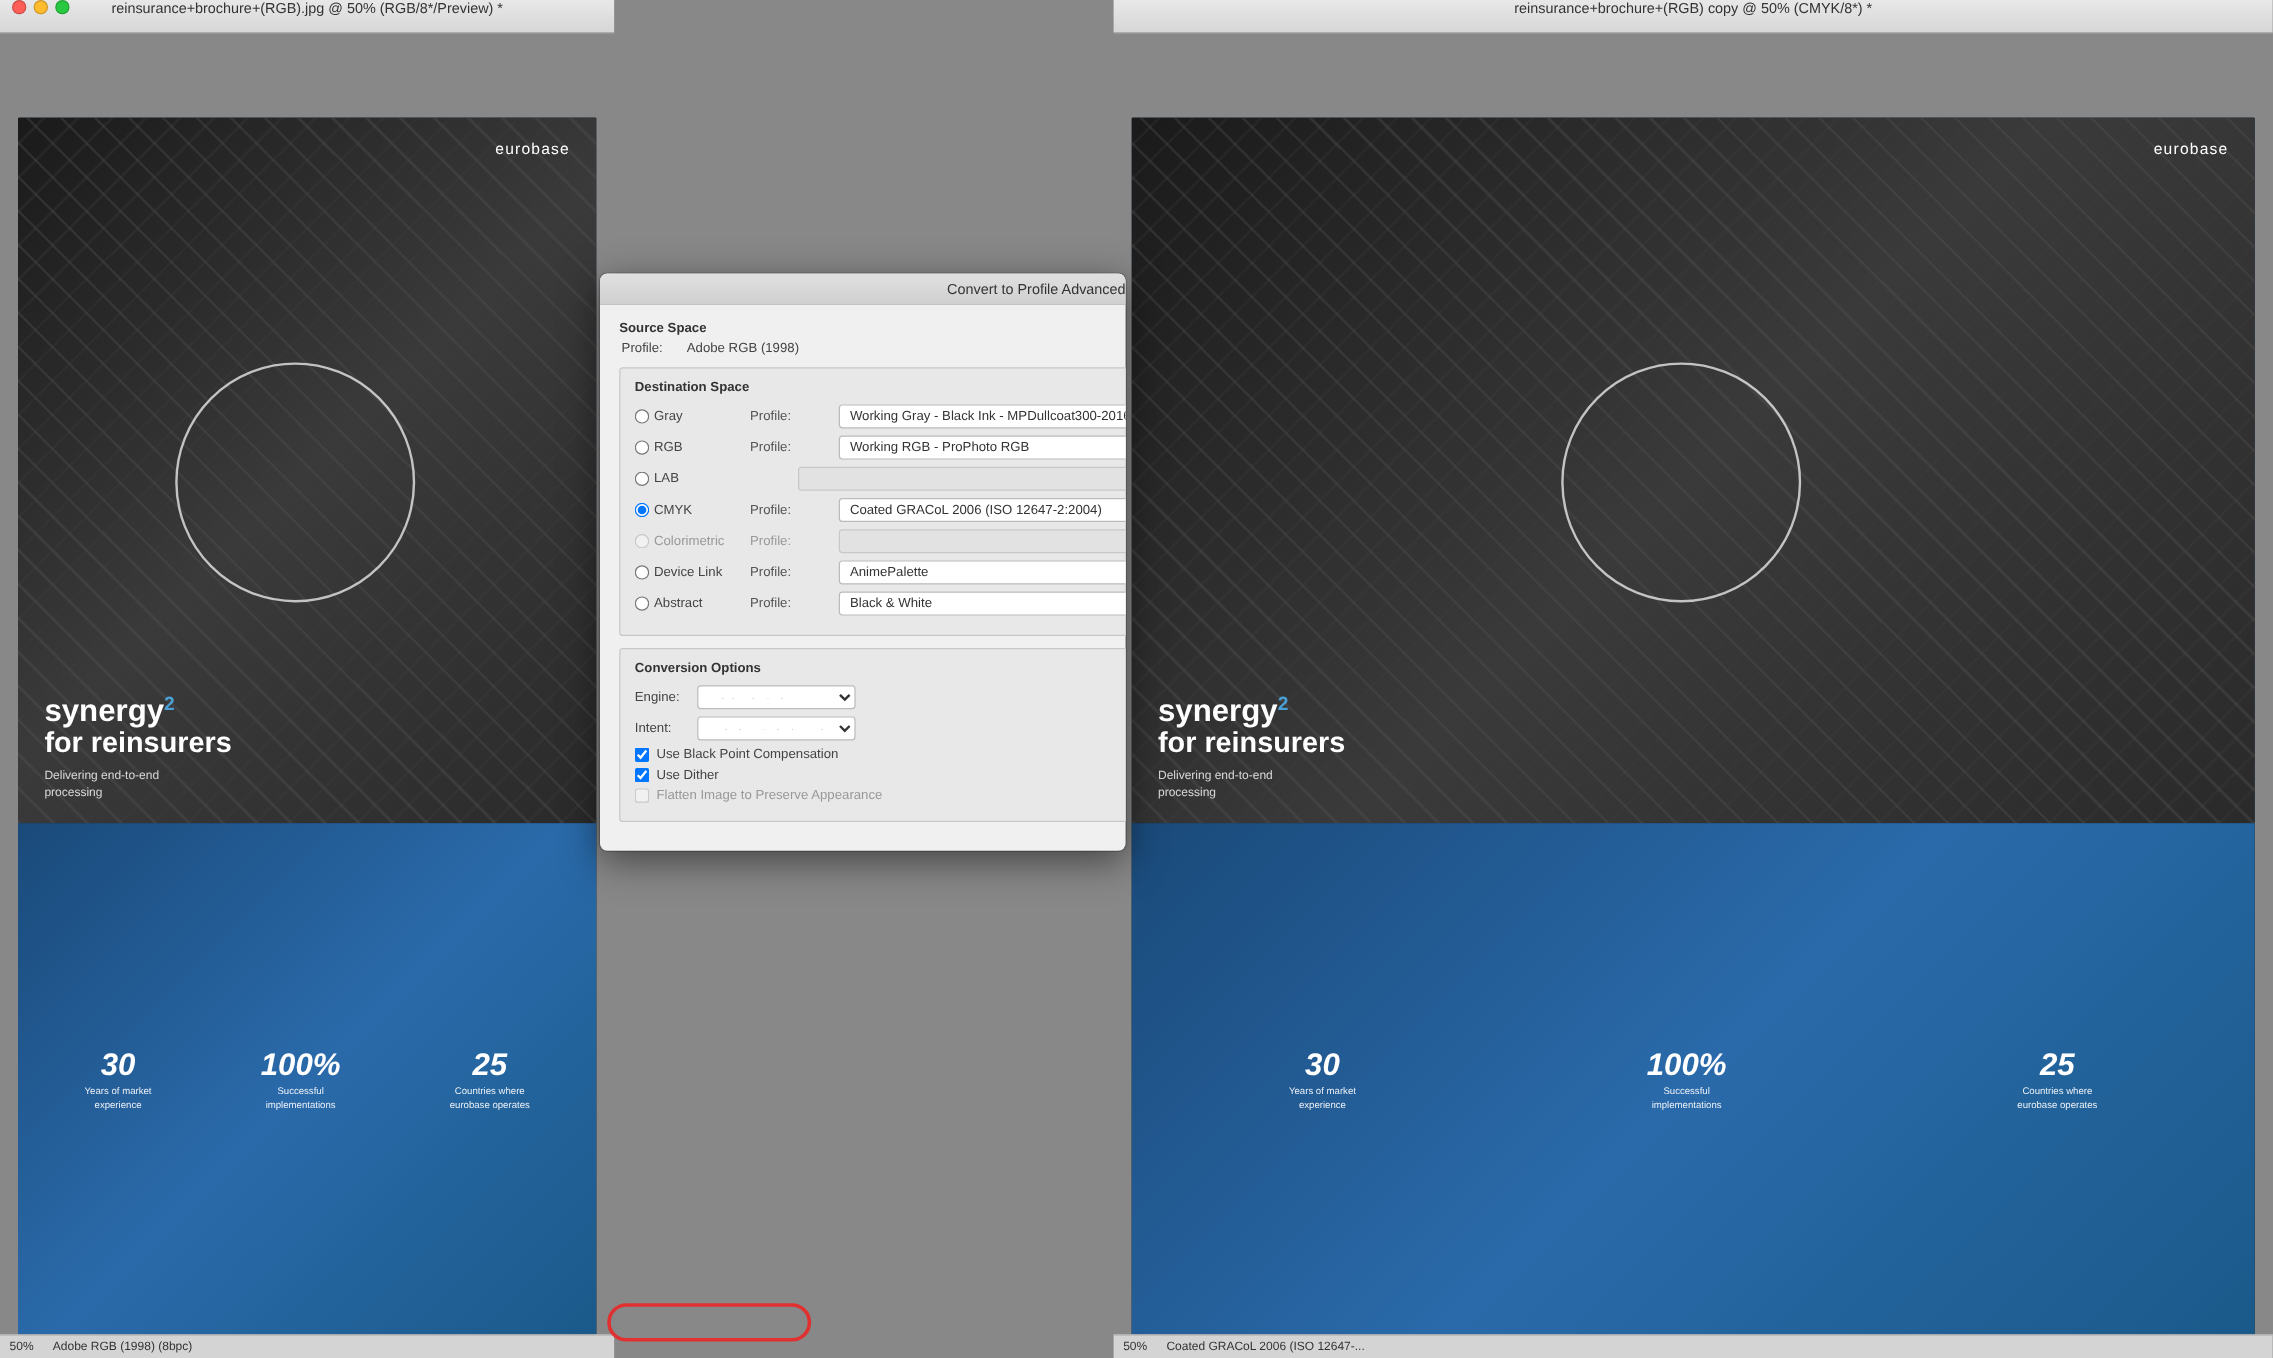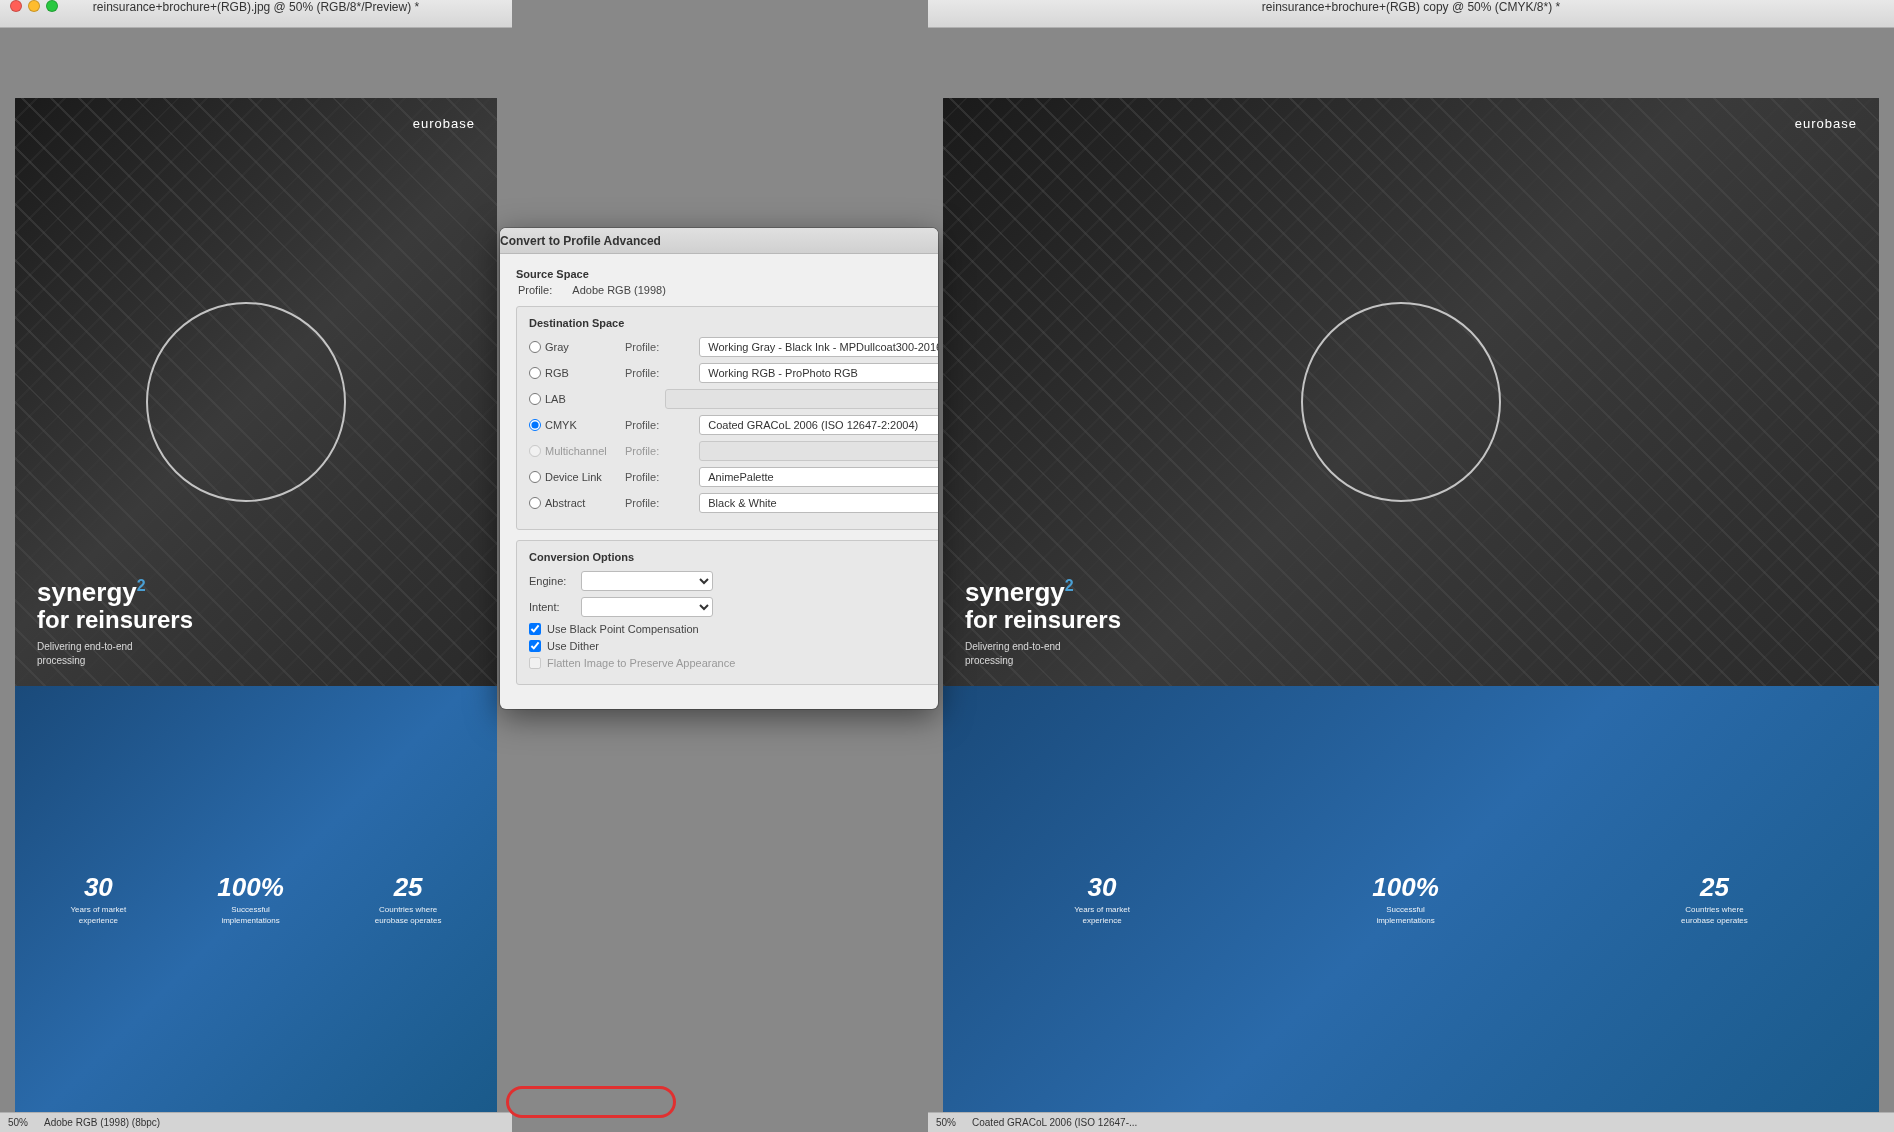--- a/index.html
+++ b/index.html
@@ -205,24 +205,24 @@
       border-radius: 6px;
       box-shadow: 0 8px 32px rgba(0,0,0,0.5), 0 0 0 1px rgba(0,0,0,0.2);
       pointer-events: all;
       overflow: hidden;
     }
     .dialog-titlebar {
       background: linear-gradient(to bottom, #e0e0e0, #d0d0d0);
       height: 26px;
       display: flex;
       align-items: center;
-      justify-content: flex-start;
+      justify-content: flex-end;
       border-bottom: 1px solid #b8b8b8;
       font-size: 12px;
-      font-weight: 700;
+      font-weight: 400;
       color: #333;
     }
     .dialog-body {
       padding: 14px 16px;
     }
 
     .section-title {
       font-size: 11px;
       font-weight: 700;
       color: #333;
@@ -500,21 +500,21 @@
             <input type="radio" name="dest" id="radio-cmyk" checked="" style="">
             <label class="radio-label" for="radio-cmyk">CMYK</label>
             <span class="profile-label">Profile:</span>
             <select class="profile-select">
               <option>Coated GRACoL 2006 (ISO 12647-2:2004)</option>
             </select>
           </div>
 
           <div class="radio-row">
             <input type="radio" name="dest" id="radio-multi" disabled="" style="">
-            <label class="radio-label" for="radio-multi" style="color:#999;">Multichannel</label>
+            <label class="radio-label" for="radio-multi" style="color:#999;">Colorimetric</label>
             <span class="profile-label" style="color:#999;">Profile:</span>
             <select class="profile-select disabled" disabled=""></select>
           </div>
 
           <div class="radio-row">
             <input type="radio" name="dest" id="radio-device" style="">
             <label class="radio-label" for="radio-device">Device Link</label>
             <span class="profile-label">Profile:</span>
             <select class="profile-select">
               <option>AnimePalette</option>

